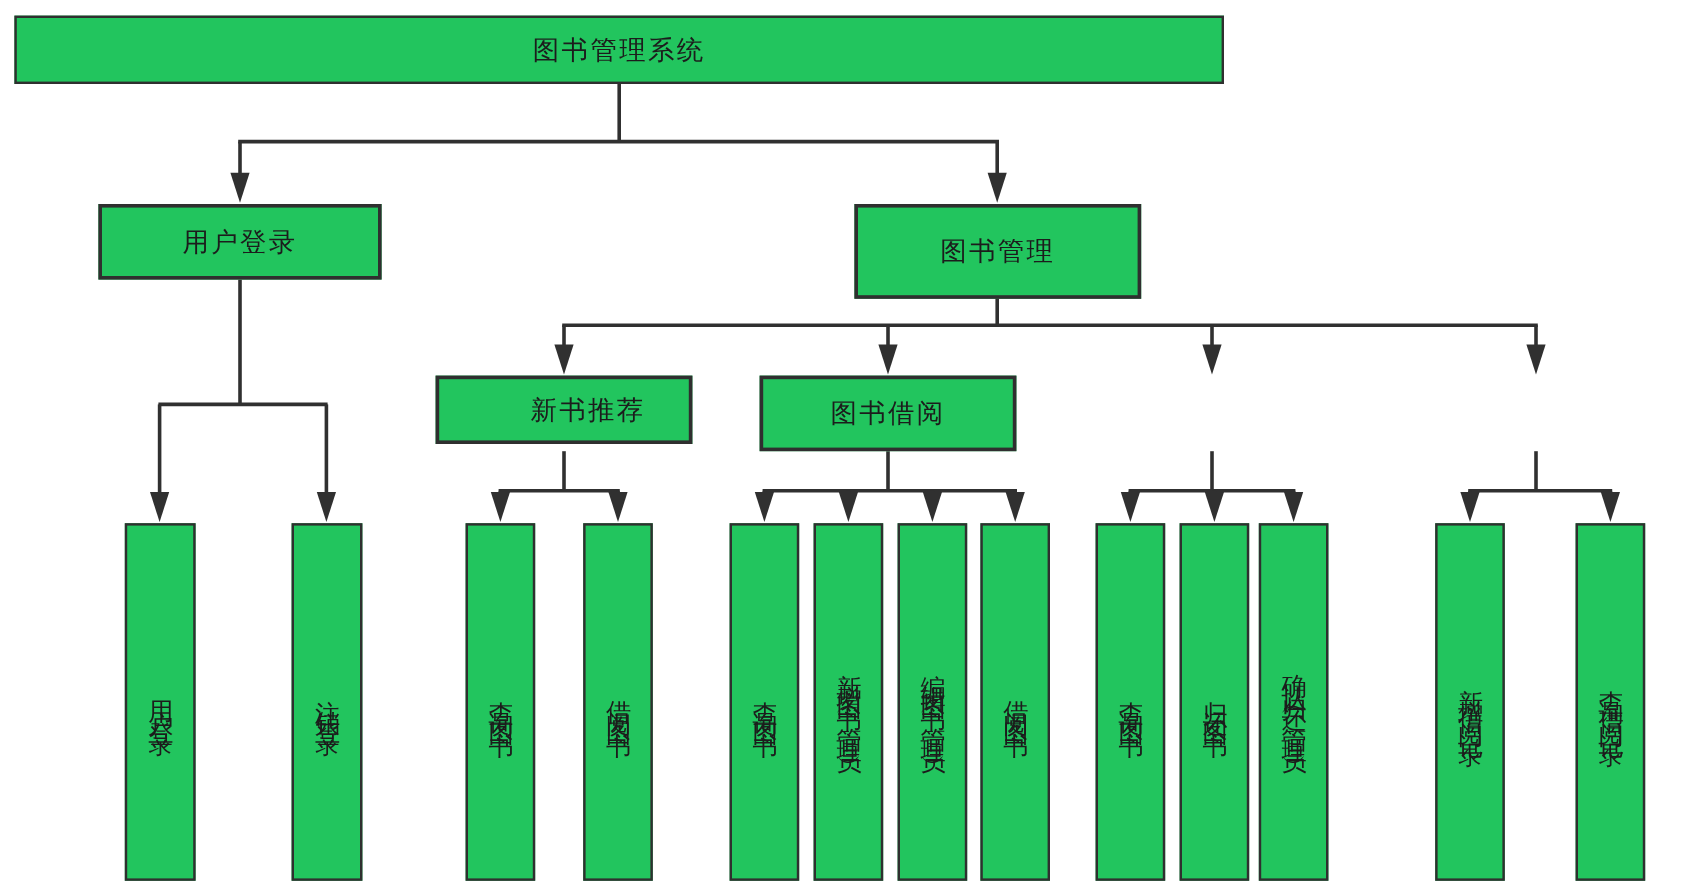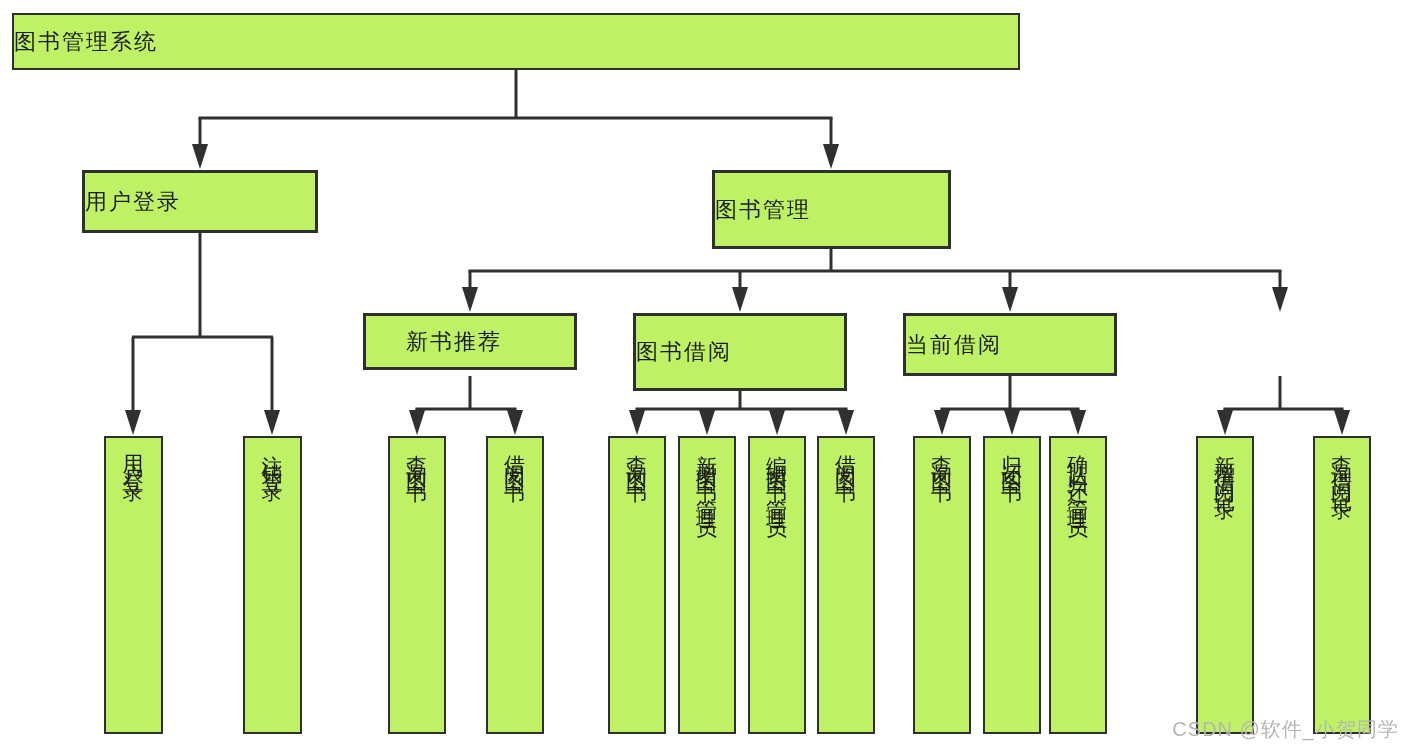--- a/index.html
+++ b/index.html
@@ -12,25 +12,25 @@
     overflow: hidden;
   }
   .connectors {
     position: absolute;
     left: 0; top: 0;
     width: 1405px; height: 747px;
     pointer-events: none;
   }
   .box {
     position: absolute;
-    background: #bef264;
+    background: #22c55e;
     box-sizing: border-box;
     display: flex;
     align-items: center;
-    justify-content: flex-start;
+    justify-content: center;
     color: #1c1c1c;
     text-align: center;
     z-index: 2;
   }
   .box.root {
     border: 2px solid #2f2f2f;
     font-size: 22px;
     letter-spacing: 2px;
   }
   .box.h {
@@ -46,21 +46,21 @@
     letter-spacing: 9px;
     line-height: 1;
   }
   
   .n-root   { left: 12px;   top: 13px;  width: 1008px; height: 57px; }
   
   .n-l2-0   { left: 82px;   top: 170px; width: 236px;  height: 63px; }
   .n-l2-1   { left: 712px;  top: 170px; width: 239px;  height: 79px; }
   
   .n-l3-0   { left: 363px;  top: 313px; width: 214px;  height: 57px; padding-left: 40px; }
-  .n-l3-1   { left: 633px;  top: 313px; width: 214px;  height: 78px; }
+  .n-l3-1   { left: 633px;  top: 313px; width: 214px;  height: 63px; }
   .n-l3-2   { left: 903px;  top: 313px; width: 214px;  height: 63px; }
   .n-l3-3   { left: 1173px; top: 313px; width: 214px;  height: 63px; }
   
   .leaf     { top: 436px; height: 298px; width: 58px; }
   .n-lf-0   { left: 104px;  width: 59px; }
   .n-lf-1   { left: 243px;  width: 59px; }
   .n-lf-2   { left: 388px; }
   .n-lf-3   { left: 486px; }
   .n-lf-4   { left: 608px; }
   .n-lf-5   { left: 678px; }
@@ -166,23 +166,20 @@
   <div class="box h n-l2-1">
     <span>图书管理</span>
   </div>
 
   <div class="box h n-l3-0">
     <span>新书推荐</span>
   </div>
   <div class="box h n-l3-1">
     <span>图书借阅</span>
   </div>
-  <div class="box h n-l3-2">
-    <span>当前借阅</span>
-  </div>
 
   <div class="box v leaf n-lf-0">
     <span>用户登录</span>
   </div>
   <div class="box v leaf n-lf-1">
     <span>注销登录</span>
   </div>
   <div class="box v leaf n-lf-2">
     <span>查询图书</span>
   </div>
@@ -210,15 +207,14 @@
   <div class="box v leaf n-lf-10">
     <span>确认归还（管理员）</span>
   </div>
   <div class="box v leaf n-lf-11">
     <span>新增借阅记录</span>
   </div>
   <div class="box v leaf n-lf-12">
     <span>查询借阅记录</span>
   </div>
 
-  <div class="watermark">CSDN @软件_小贺同学</div>
 
 </div>
 
 </body></html>

